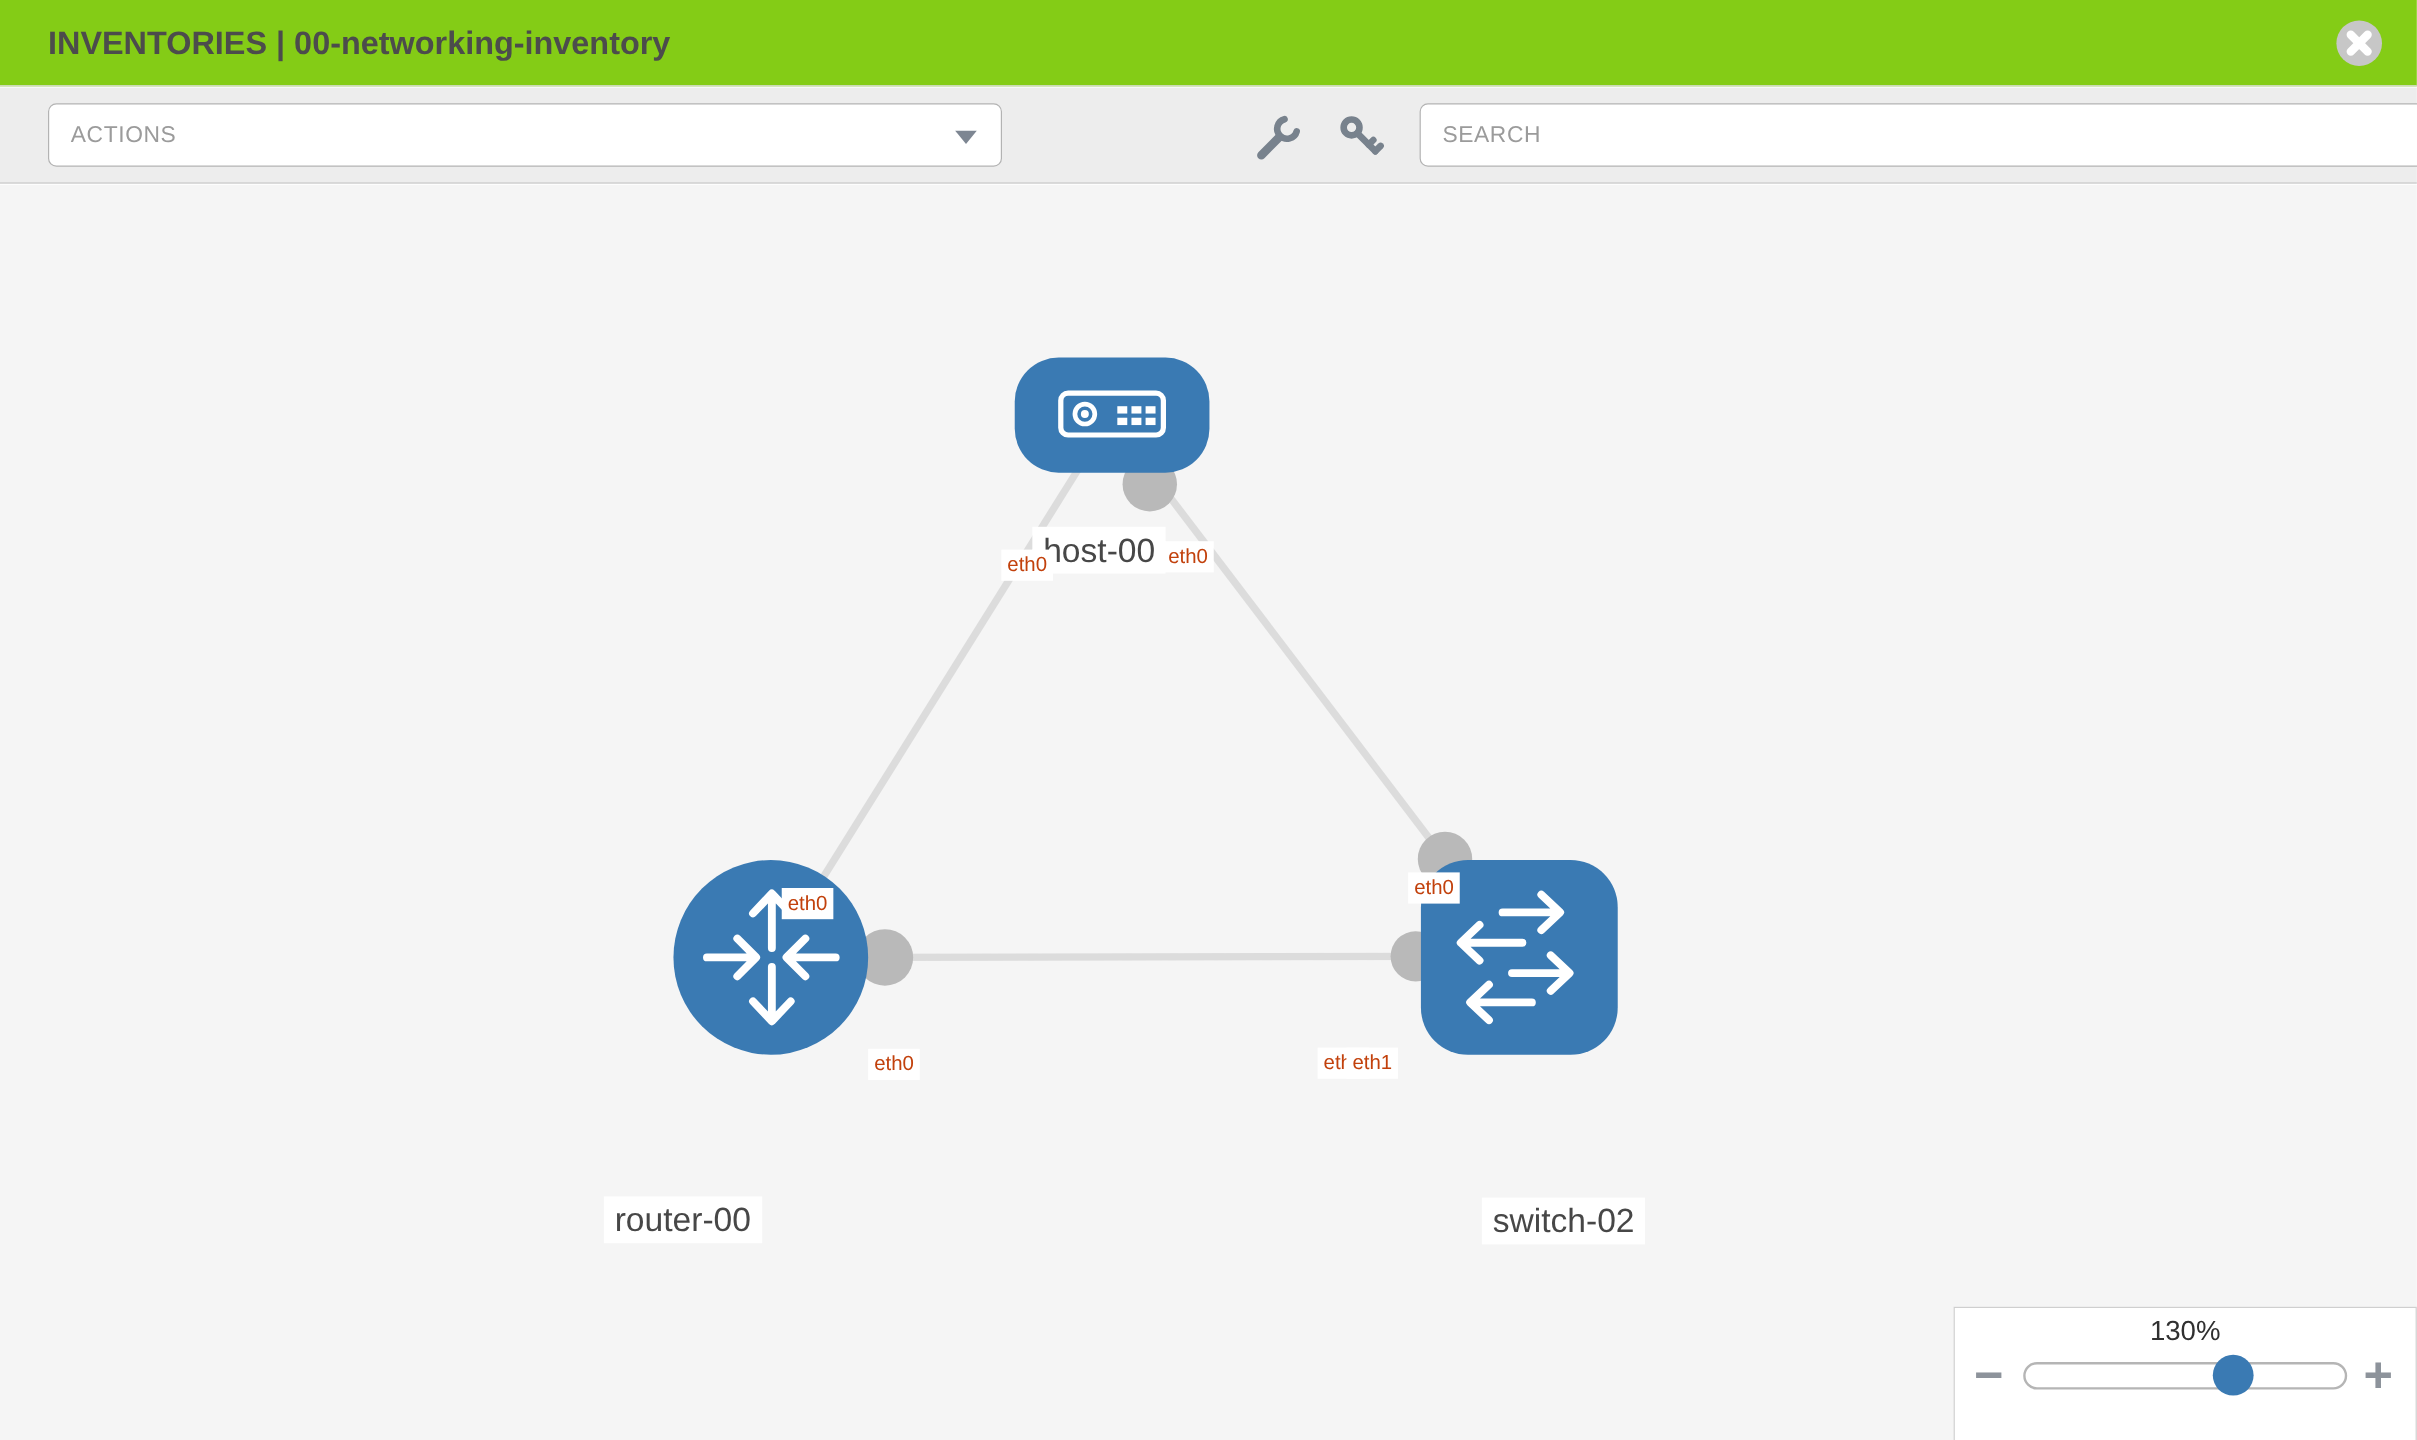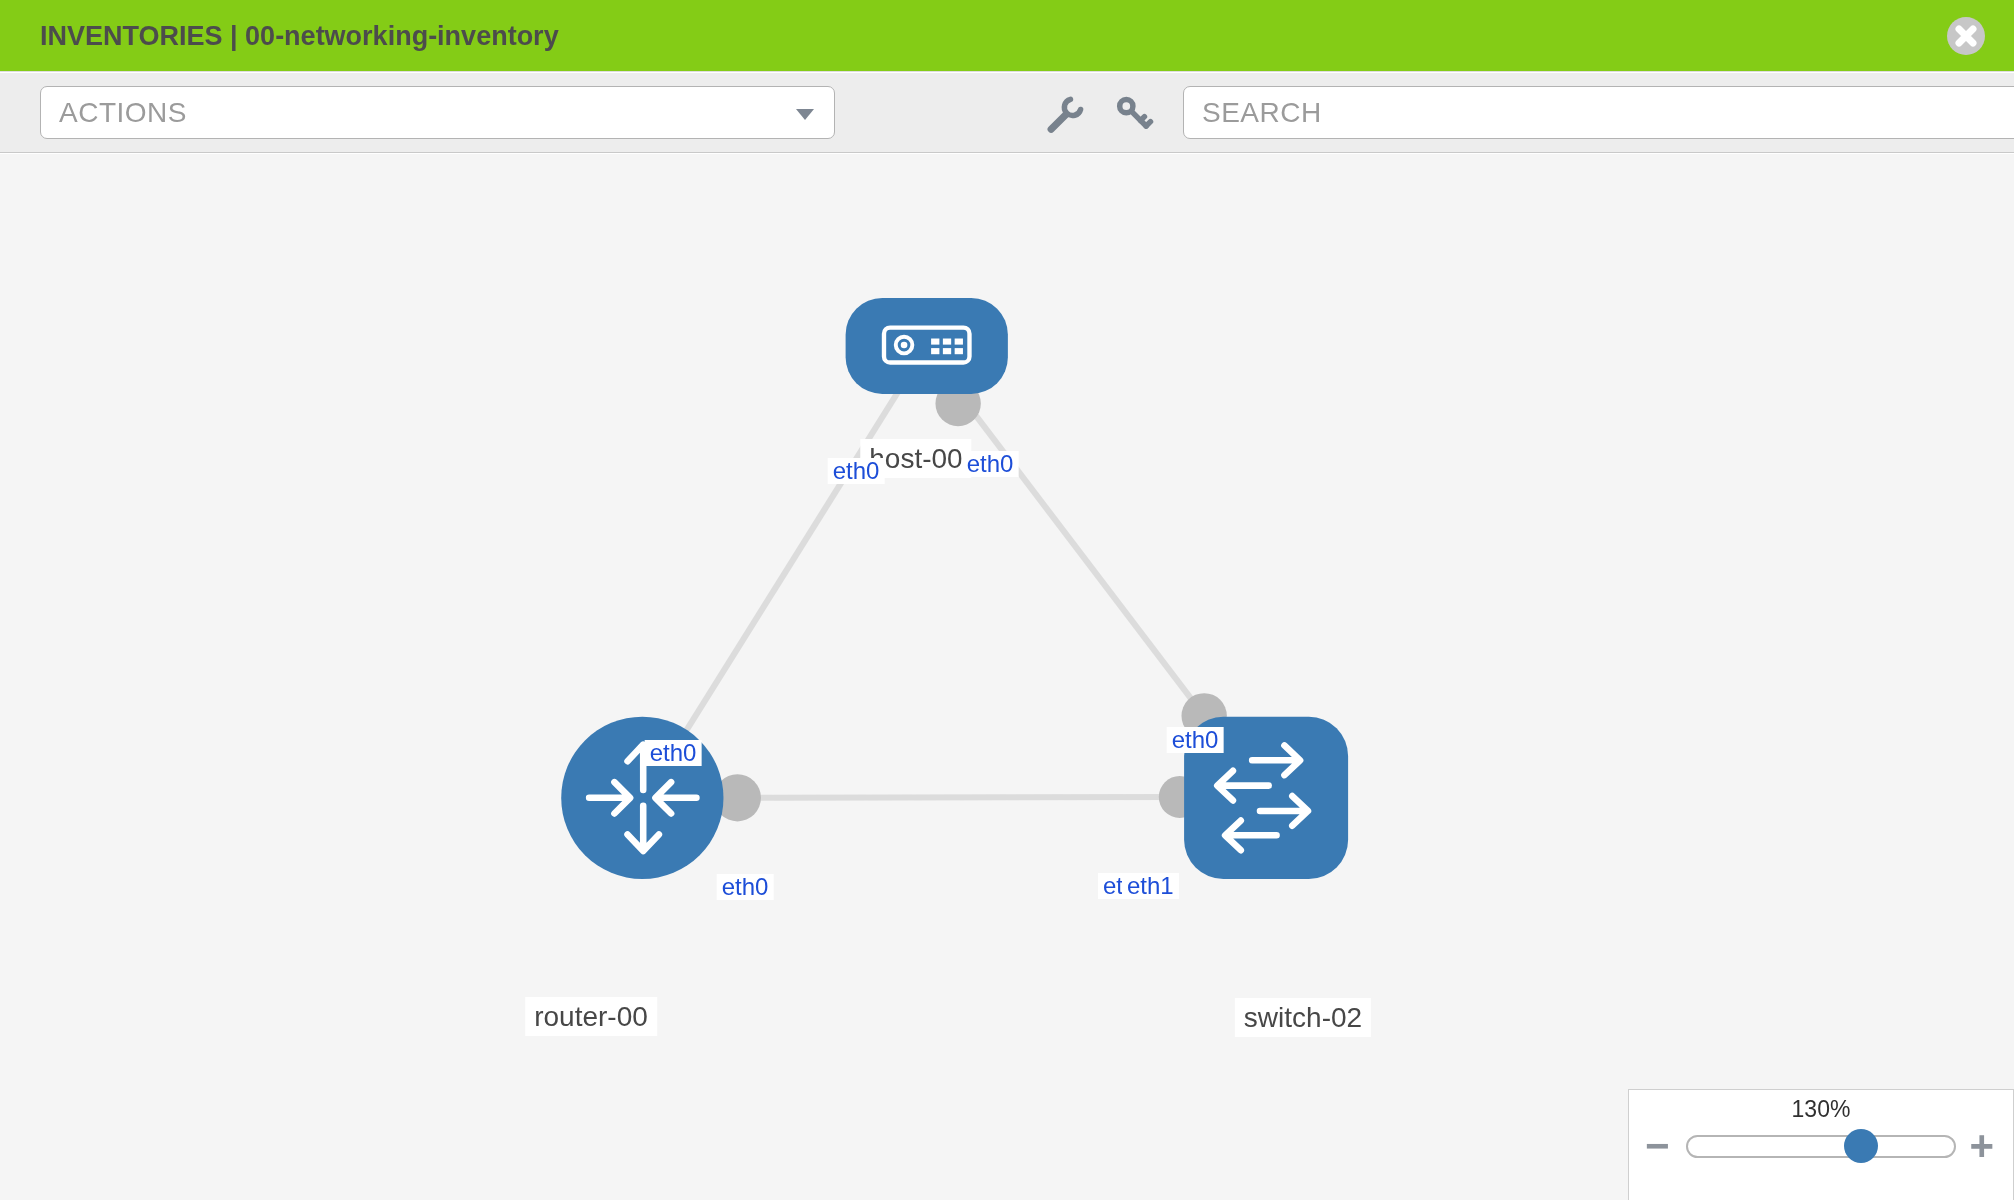--- a/index.html
+++ b/index.html
@@ -12,21 +12,21 @@
   .title{position:absolute;left:40px;top:0;line-height:72px;font-size:27px;font-weight:700;
     color:#4c4c4c;white-space:nowrap;}
   .close-btn{position:absolute;right:28px;top:16px;width:40px;height:40px;border:none;
     background:none;padding:0;cursor:pointer;}
 
   
   .toolbar{position:absolute;left:0;top:73px;width:2014px;height:80px;background:#ededed;
     border-bottom:1px solid #c9c9c9;}
   .select{position:absolute;top:13px;height:53px;background:#ffffff;border:1px solid #b3b3b3;
     border-radius:7px;cursor:pointer;}
-  .select .lbl{position:absolute;left:18px;top:0;line-height:51px;font-size:28px;color:#9b9b9b;
+  .select .lbl{position:absolute;left:18px;top:0;line-height:51px;font-size:19px;color:#9b9b9b;
     letter-spacing:.5px;white-space:nowrap;}
   .select .caret{position:absolute;right:20px;top:22px;width:0;height:0;
     border-left:9px solid transparent;border-right:9px solid transparent;
     border-top:11px solid #7d8692;}
   .sel-actions{left:40px;width:795px;}
   .sel-search{left:1183px;width:939px;}
   .icon-btn{position:absolute;top:20px;width:44px;height:44px;border:none;background:none;
     padding:0;cursor:pointer;}
   .btn-wrench{left:1044px;}
   .btn-key{left:1112px;}
@@ -34,21 +34,21 @@
   
   .canvas{position:absolute;left:0;top:154px;width:2014px;height:1046px;background:#f5f5f5;}
   .canvas svg{position:absolute;left:0;top:0;}
   .link{stroke:#dcdcdc;stroke-width:7;}
   .port{fill:#b9b9b9;}
   .node{fill:#3a7ab3;}
   .wicon{stroke:#ffffff;stroke-width:7.5;fill:none;stroke-linecap:round;stroke-linejoin:round;}
 
   .node-label{position:absolute;background:#ffffff;color:#474747;font-size:28px;line-height:37px;
     padding:1px 9px;white-space:nowrap;transform:translateX(-50%);z-index:3;}
-  .chip{position:absolute;background:#ffffff;color:#1d4ed8;font-size:24px;line-height:26px;
+  .chip{position:absolute;background:#ffffff;color:#c2410c;font-size:17px;line-height:26px;
     padding:0 5px;white-space:nowrap;transform:translateX(-50%);z-index:4;}
   .chip.raw{transform:none;}
   .chip.over{z-index:5;}
 
   
   .zoom-panel{position:absolute;left:1628px;top:1089px;width:386px;height:118px;background:#ffffff;
     border:1px solid #cfcfcf;z-index:6;}
   .zoom-level{position:absolute;left:0;top:6px;width:100%;text-align:center;font-size:23px;
     color:#303030;}
   .zoom-row{position:absolute;left:0;top:36px;width:100%;height:40px;display:flex;
@@ -151,21 +151,21 @@
       <g class="wicon">
         <path d="M1288,848 L1337,848 M1325,831 L1343,848 L1325,865"></path>
         <path d="M1307,877 L1254,877 M1266,860 L1248,877 L1266,894"></path>
         <path d="M1297,906 L1346,906 M1334,889 L1352,906 L1334,923"></path>
         <path d="M1316,934 L1263,934 M1275,917 L1257,934 L1275,951"></path>
       </g>
     </g>
   </svg>
 
   <div class="node-label" style="left:916px;top:285px;">host-00</div>
-  <div class="node-label" style="left:591px;top:843px;text-align:center;">router-00</div>
+  <div class="node-label" style="left:569px;top:843px;text-align:center;">router-00</div>
   <div class="node-label" style="left:1303px;top:844px;">switch-02</div>
 
   <div class="chip" style="left:856px;top:304px;">eth0</div>
   <div class="chip" style="left:990px;top:297px;">eth0</div>
   <div class="chip" style="left:673px;top:586px;">eth0</div>
   <div class="chip" style="left:1195px;top:573px;">eth0</div>
   <div class="chip" style="left:745px;top:720px;">eth0</div>
   <div class="chip raw" style="left:1098px;top:719px;">eth0</div>
   <div class="chip raw over" style="left:1122px;top:719px;">eth1</div>
 </div>

